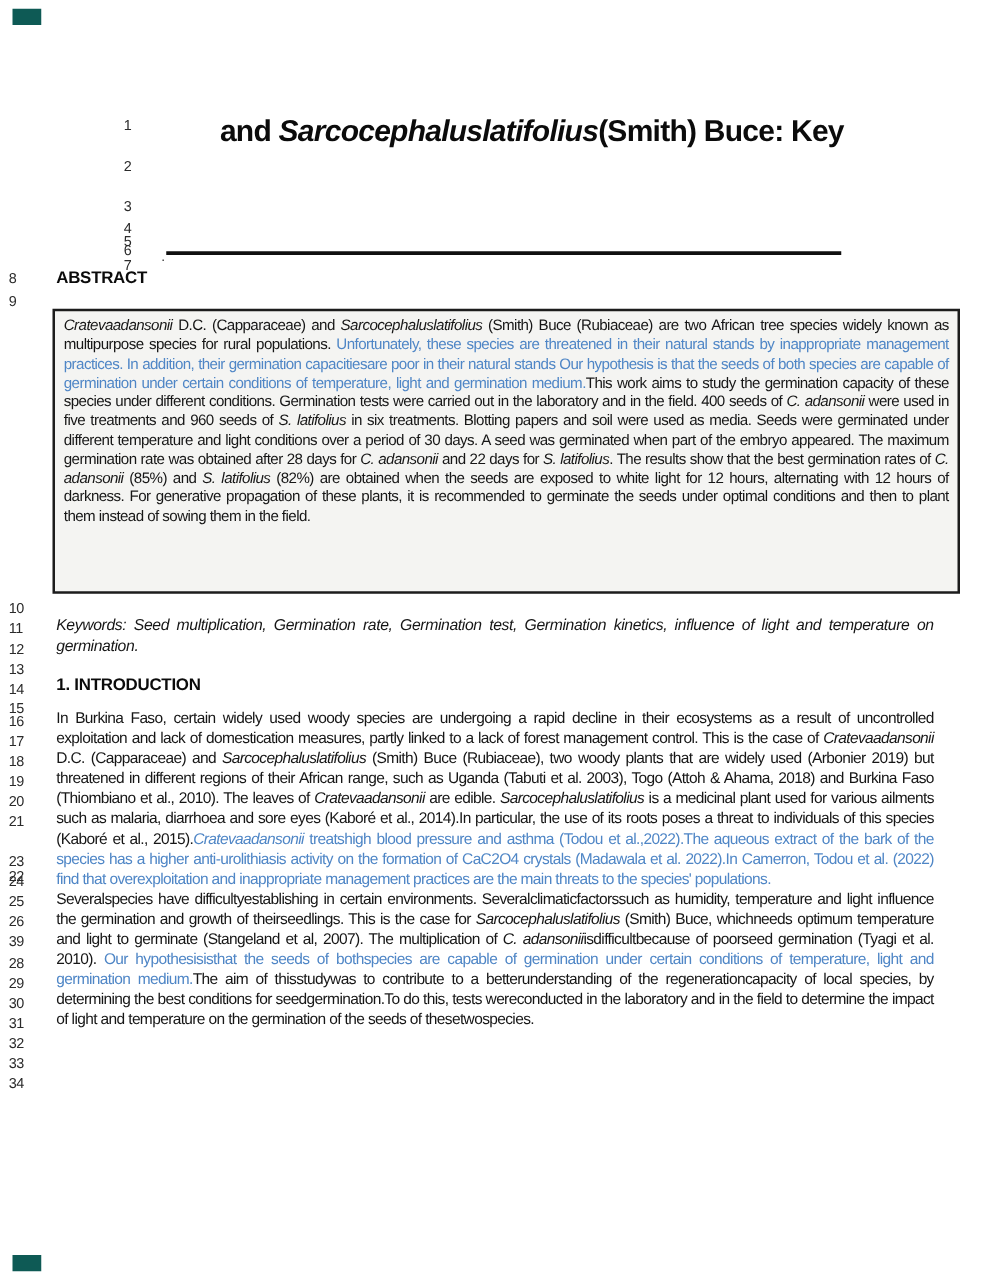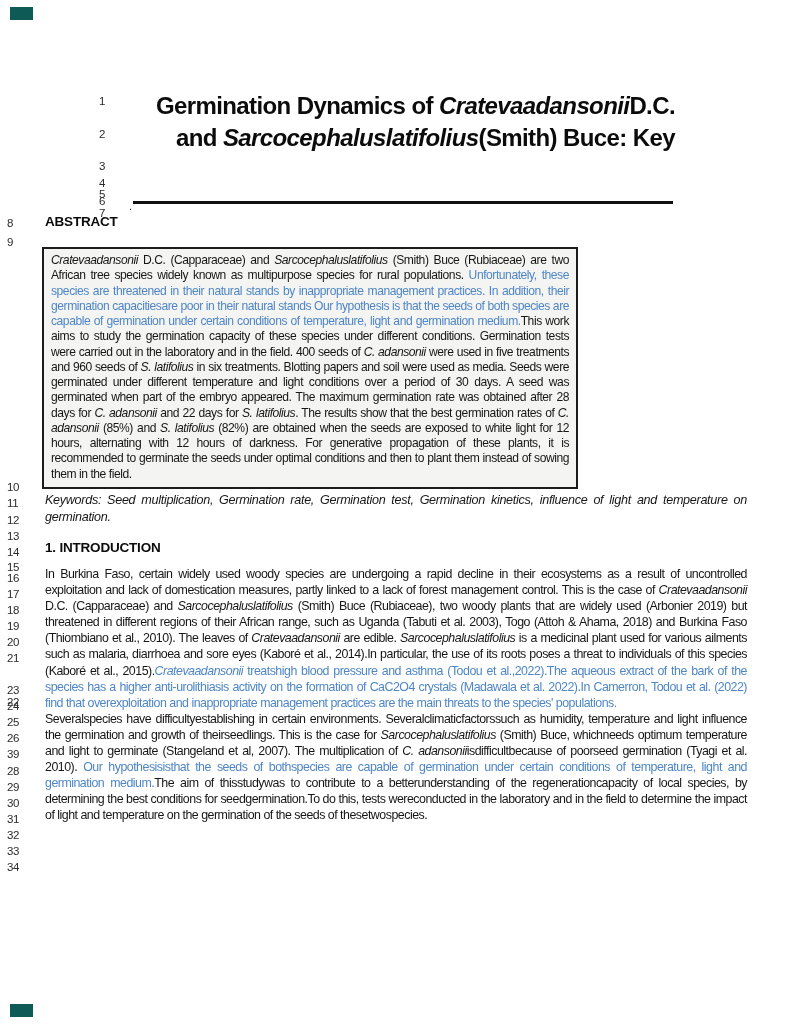--- a/index.html
+++ b/index.html
@@ -15,21 +15,21 @@
   #margin-numbers .lnum{left:7px;}
   .title{
     position:absolute;top:90px;left:120px;width:555px;margin:0;
     text-align:right;font-size:24px;line-height:32px;font-weight:700;
     letter-spacing:-0.6px;color:#0b0b0b;
   }
   .title-rule{position:absolute;top:201px;left:133px;width:540px;height:3px;background:#101010;}
   .stray-dot{position:absolute;top:200px;left:129px;font-size:11px;color:#333;}
   .abstract-heading{position:absolute;top:214px;left:45px;margin:0;font-size:13.5px;font-weight:700;letter-spacing:-0.2px;color:#0b0b0b;}
   .abstract-box{
-    position:absolute;top:247px;left:42px;width:536px;min-height:228px;
+    position:absolute;top:247px;left:42px;width:726px;min-height:228px;
     background:var(--boxbg,#f4f4f2);border:2px solid #1c1c1c;box-sizing:border-box;
     padding:4px 7px 5px 7px;
   }
   .abstract-text{margin:0;font-size:12.1px;line-height:15.25px;letter-spacing:-0.45px;text-align:justify;color:#161616;}
   .keywords{
     position:absolute;top:492px;left:45px;width:702px;margin:0;
     font-style:italic;font-size:12.6px;line-height:16.6px;letter-spacing:-0.3px;
     text-align:justify;color:#161616;
   }
   .intro-heading{position:absolute;top:540px;left:45px;margin:0;font-size:13.5px;font-weight:700;letter-spacing:-0.2px;color:#0b0b0b;}
@@ -80,21 +80,20 @@
       <div class="lnum" style="top: 765px;">28</div>
       <div class="lnum" style="top: 781px;">29</div>
       <div class="lnum" style="top: 797px;">30</div>
       <div class="lnum" style="top: 813px;">31</div>
       <div class="lnum" style="top: 829px;">32</div>
       <div class="lnum" style="top: 845px;">33</div>
       <div class="lnum" style="top: 861px;">34</div>
     </div>
 
   <h1 class="title">
-    <div class="title-line"><span class="seg-n">Germination Dynamics of </span><span class="seg-i">Cratevaadansonii</span><span class="seg-n">D.C.</span></div>
     <div class="title-line"><span class="seg-n">and </span><span class="seg-i">Sarcocephaluslatifolius</span><span class="seg-n">(Smith) Buce: Key</span></div>
   </h1>
 
   <div class="title-rule"></div>
   <div class="stray-dot">.</div>
 
   <h2 class="abstract-heading">ABSTRACT</h2>
 
   <div class="abstract-box">
     <p class="abstract-text"><span class="seg-i">Cratevaadansonii</span><span class="seg-n"> D.C. (Capparaceae) and </span><span class="seg-i">Sarcocephaluslatifolius</span><span class="seg-n"> (Smith) Buce (Rubiaceae) are two African tree species widely known as multipurpose species for rural populations. </span><span class="seg-b">Unfortunately, these species are threatened in their natural stands by inappropriate management practices. In addition, their germination capacitiesare poor in their natural stands Our hypothesis is that the seeds of both species are capable of germination under certain conditions of temperature, light and germination medium.</span><span class="seg-n">This work aims to study the germination capacity of these species under different conditions. Germination tests were carried out in the laboratory and in the field. 400 seeds of </span><span class="seg-i">C. adansonii</span><span class="seg-n"> were used in five treatments and 960 seeds of </span><span class="seg-i">S. latifolius</span><span class="seg-n"> in six treatments. Blotting papers and soil were used as media. Seeds were germinated under different temperature and light conditions over a period of 30 days. A seed was germinated when part of the embryo appeared. The maximum germination rate was obtained after 28 days for </span><span class="seg-i">C. adansonii</span><span class="seg-n"> and 22 days for </span><span class="seg-i">S. latifolius</span><span class="seg-n">. The results show that the best germination rates of </span><span class="seg-i">C. adansonii</span><span class="seg-n"> (85%) and </span><span class="seg-i">S. latifolius</span><span class="seg-n"> (82%) are obtained when the seeds are exposed to white light for 12 hours, alternating with 12 hours of darkness. For generative propagation of these plants, it is recommended to germinate the seeds under optimal conditions and then to plant them instead of sowing them in the field.</span></p>

